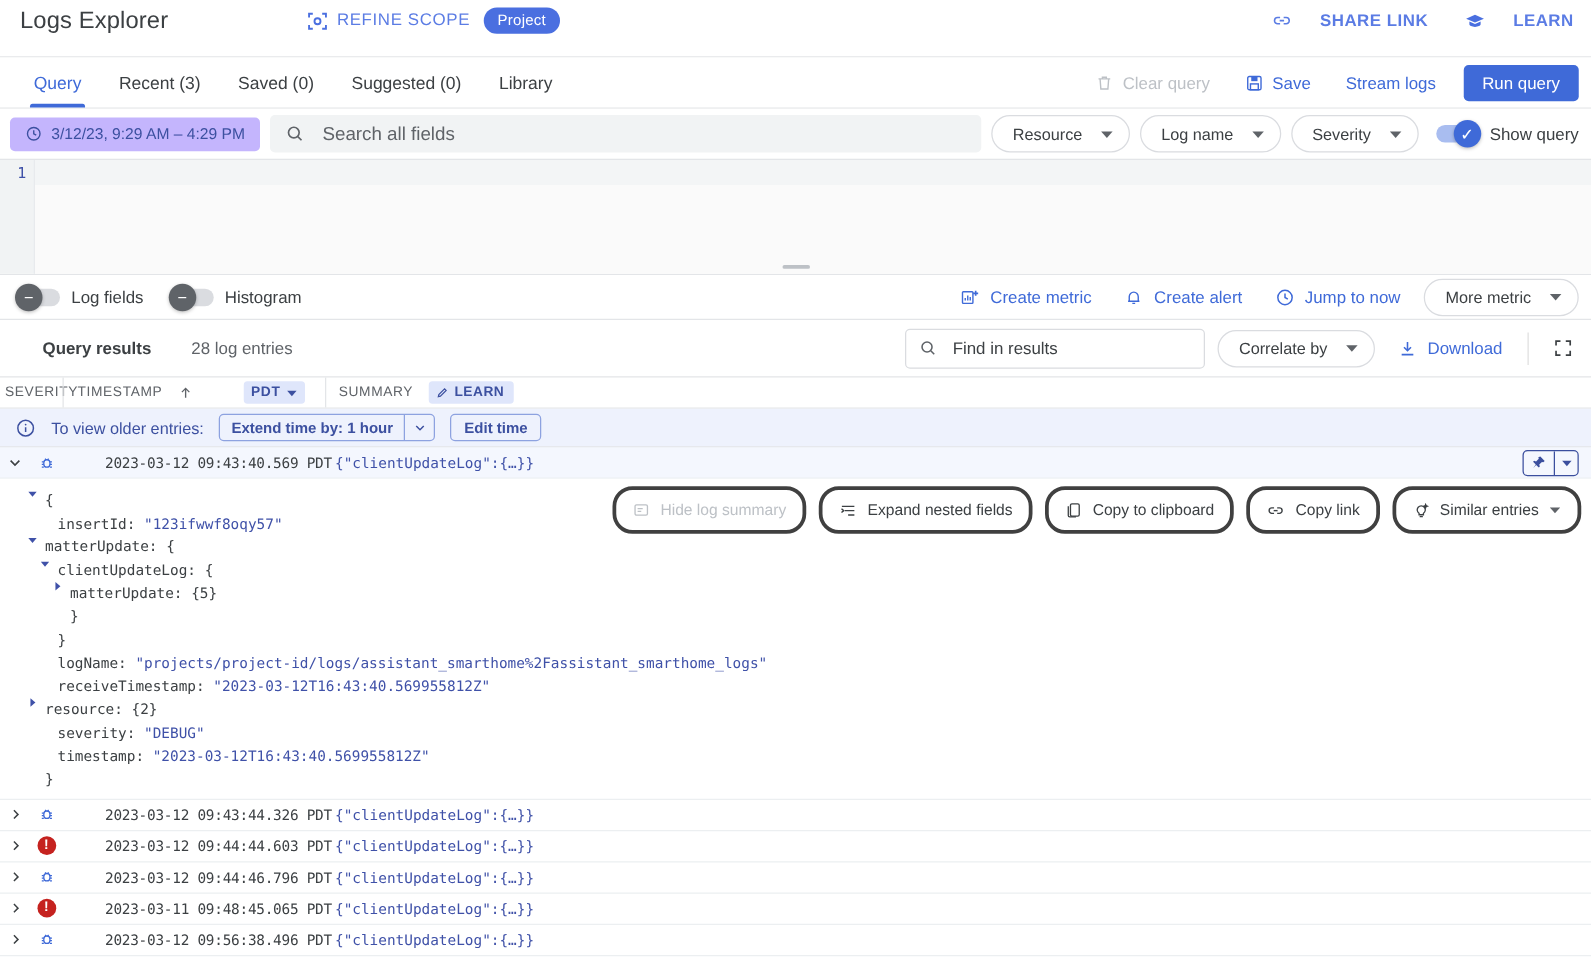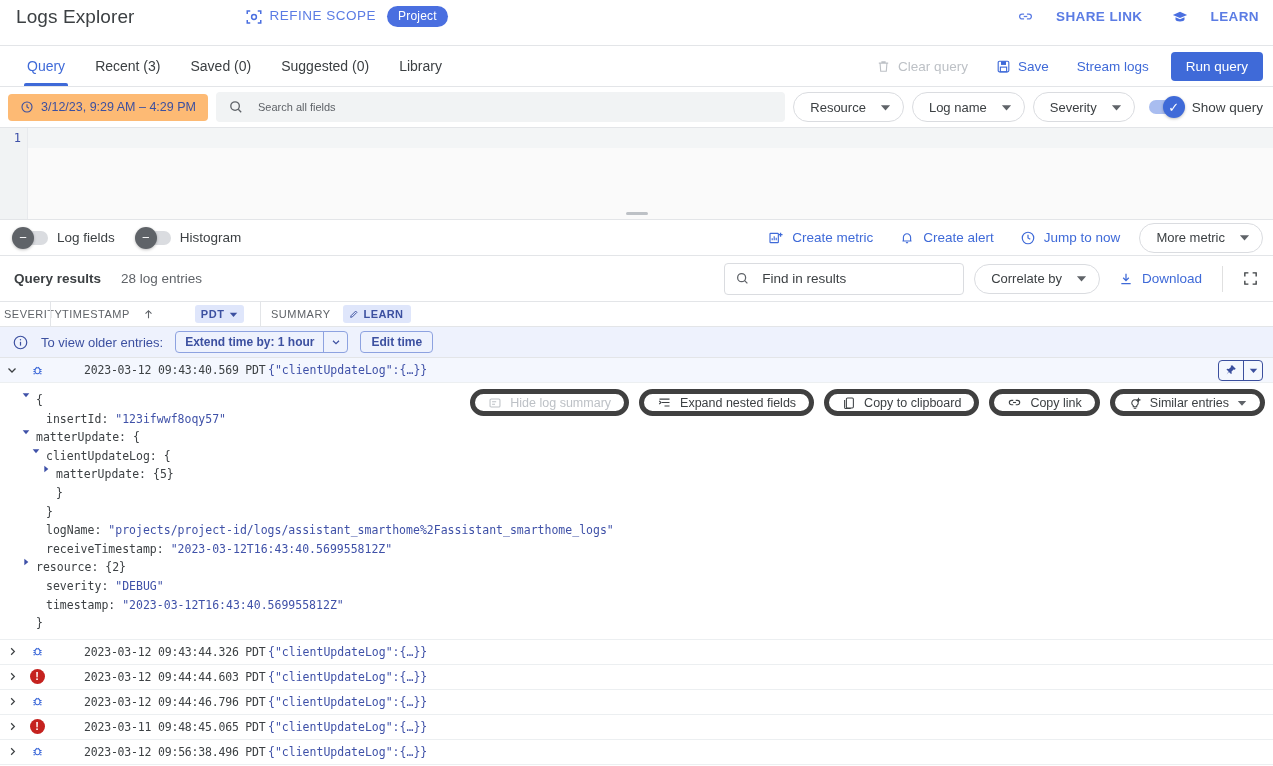--- a/index.html
+++ b/index.html
@@ -137,21 +137,21 @@
     display: flex;
     align-items: center;
     padding: 0 10px 0 8px;
     gap: 8px;
     background: #fff;
   }
   .timechip {
     display: flex;
     align-items: center;
     gap: 7px;
-    background: #fdba74;
+    background: #c4b5fd;
     color: #3c50a0;
     font-size: 12.5px;
     border-radius: 4px;
     padding: 6px 12px 7px;
     cursor: pointer;
     white-space: nowrap;
   }
   .searchbox {
     flex: 1;
     display: flex;
@@ -160,21 +160,21 @@
     background: #f1f3f4;
     border-radius: 4px;
     height: 30px;
     padding: 0 12px;
     cursor: text;
   }
   .searchbox input {
     border: none;
     outline: none;
     background: transparent;
-    font-size: 11px;
+    font-size: 15px;
     color: #000000;
     font-family: inherit;
     width: 100%;
   }
   .searchbox input::placeholder { color: #5f6368; }
   .pill {
     display: flex;
     align-items: center;
     gap: 14px;
     border: 1px solid #dadce0;
@@ -282,22 +282,23 @@
     cursor: pointer;
     white-space: nowrap;
   }
 
   
   .resultsrow {
     height: 45px;
     display: flex;
     align-items: center;
     padding: 0 8px 0 14px;
-    gap: 10px;
+    gap: 22px;
     background: #fff;
+    margin-left: 20px;
   }
   .results-title { font-size: 13.5px; font-weight: bold; color: #3c4043; }
   .results-count { font-size: 13.5px; color: #5f6368; margin-left: 10px; }
   .resultsrow-right {
     margin-left: auto;
     display: flex;
     align-items: center;
     gap: 10px;
   }
   .findbox {
@@ -480,23 +481,23 @@
   }
   .detail-actions {
     position: absolute;
     top: 6px;
     right: 8px;
     display: flex;
     gap: 10px;
   }
   .da-btn {
     display: flex; align-items: center; gap: 8px;
-    border: 5px solid #404040;
+    border: 3px solid #404040;
     border-radius: 16px;
-    height: 27px;
+    height: 38px;
     padding: 0 13px;
     font-size: 12.5px;
     color: #3c4043;
     background: #fff;
     cursor: pointer;
     white-space: nowrap;
   }
   .da-btn.disabled { color: #bdc1c6; cursor: default; }
   .json {
     font-family: "DejaVu Sans Mono", monospace;

